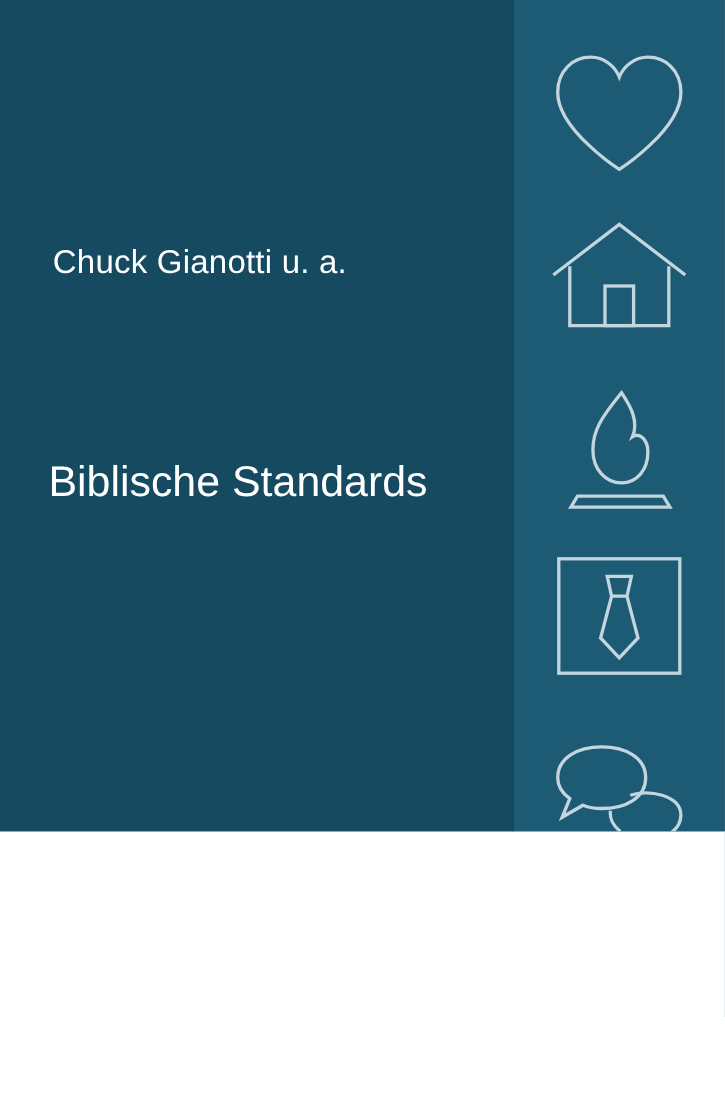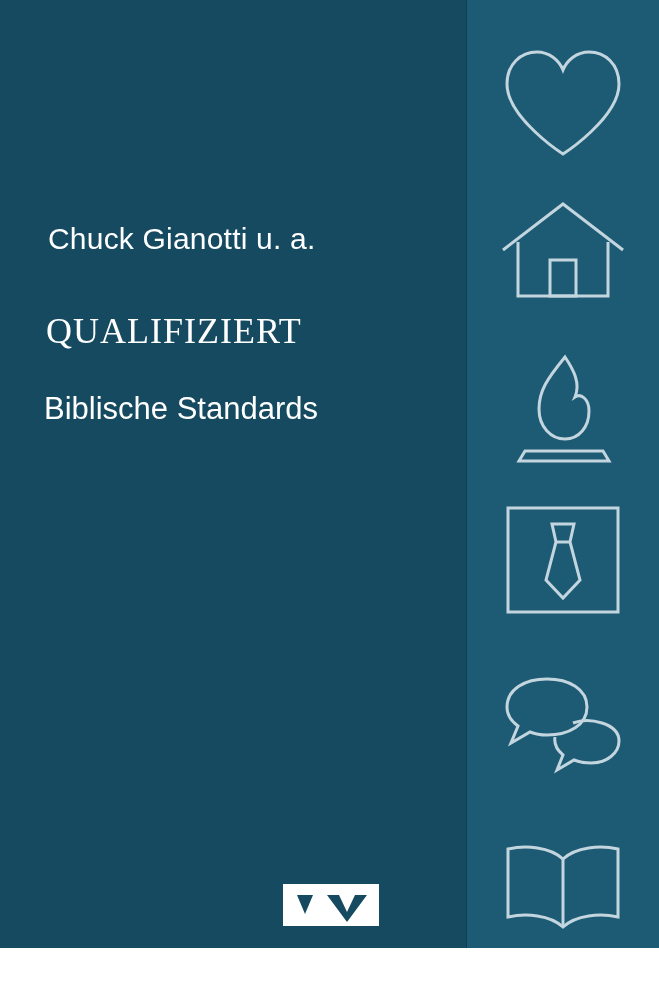--- a/index.html
+++ b/index.html
@@ -6,21 +6,21 @@
     margin: 0;
     padding: 0;
     background: #ffffff;
   }
   body {
     font-family: "Liberation Sans", sans-serif;
   }
   .cover {
     position: relative;
     width: 659px;
-    height: 948px;
+    height: 756px;
     overflow: hidden;
     background: #174f66;
   }
   .left-panel {
     position: absolute;
     left: 0;
     top: 0;
     width: 466px;
     height: 1000px;
     background: #154a60;
@@ -67,24 +67,24 @@
     text-transform: lowercase;
     line-height: 1.0;
   }
   .main-title::first-letter {
     font-size: 52px;
   }
 
   .subtitle {
     position: absolute;
     left: 44px;
-    top: 388px;
+    top: 412px;
     width: 410px;
     color: #ffffff;
-    font-size: 31px;
+    font-size: 39px;
     line-height: 1.38;
     font-weight: 400;
   }
 
   .refs {
     position: absolute;
     left: 36px;
     top: 705px;
     width: 420px;
     color: #b9cdd8;
@@ -131,21 +131,20 @@
 <body>
 
 <div class="cover">
 
   <div class="left-panel"></div>
   <div class="right-panel"></div>
   <div class="panel-divider"></div>
 
   <div class="author">Chuck Gianotti u. a.</div>
 
-  <div class="main-title">QUALIFIZIERT</div>
 
   <div class="subtitle">
     <div>Biblische Standards</div>
   </div>
 
 
   <div class="publisher-logo">
     <svg width="96" height="42" viewBox="0 0 96 42" xmlns="http://www.w3.org/2000/svg">
       <rect x="0" y="0" width="96" height="42" fill="#ffffff"></rect>
       <path d="M14 11 L30 11 L22 30 Z" fill="#154a60"></path>

